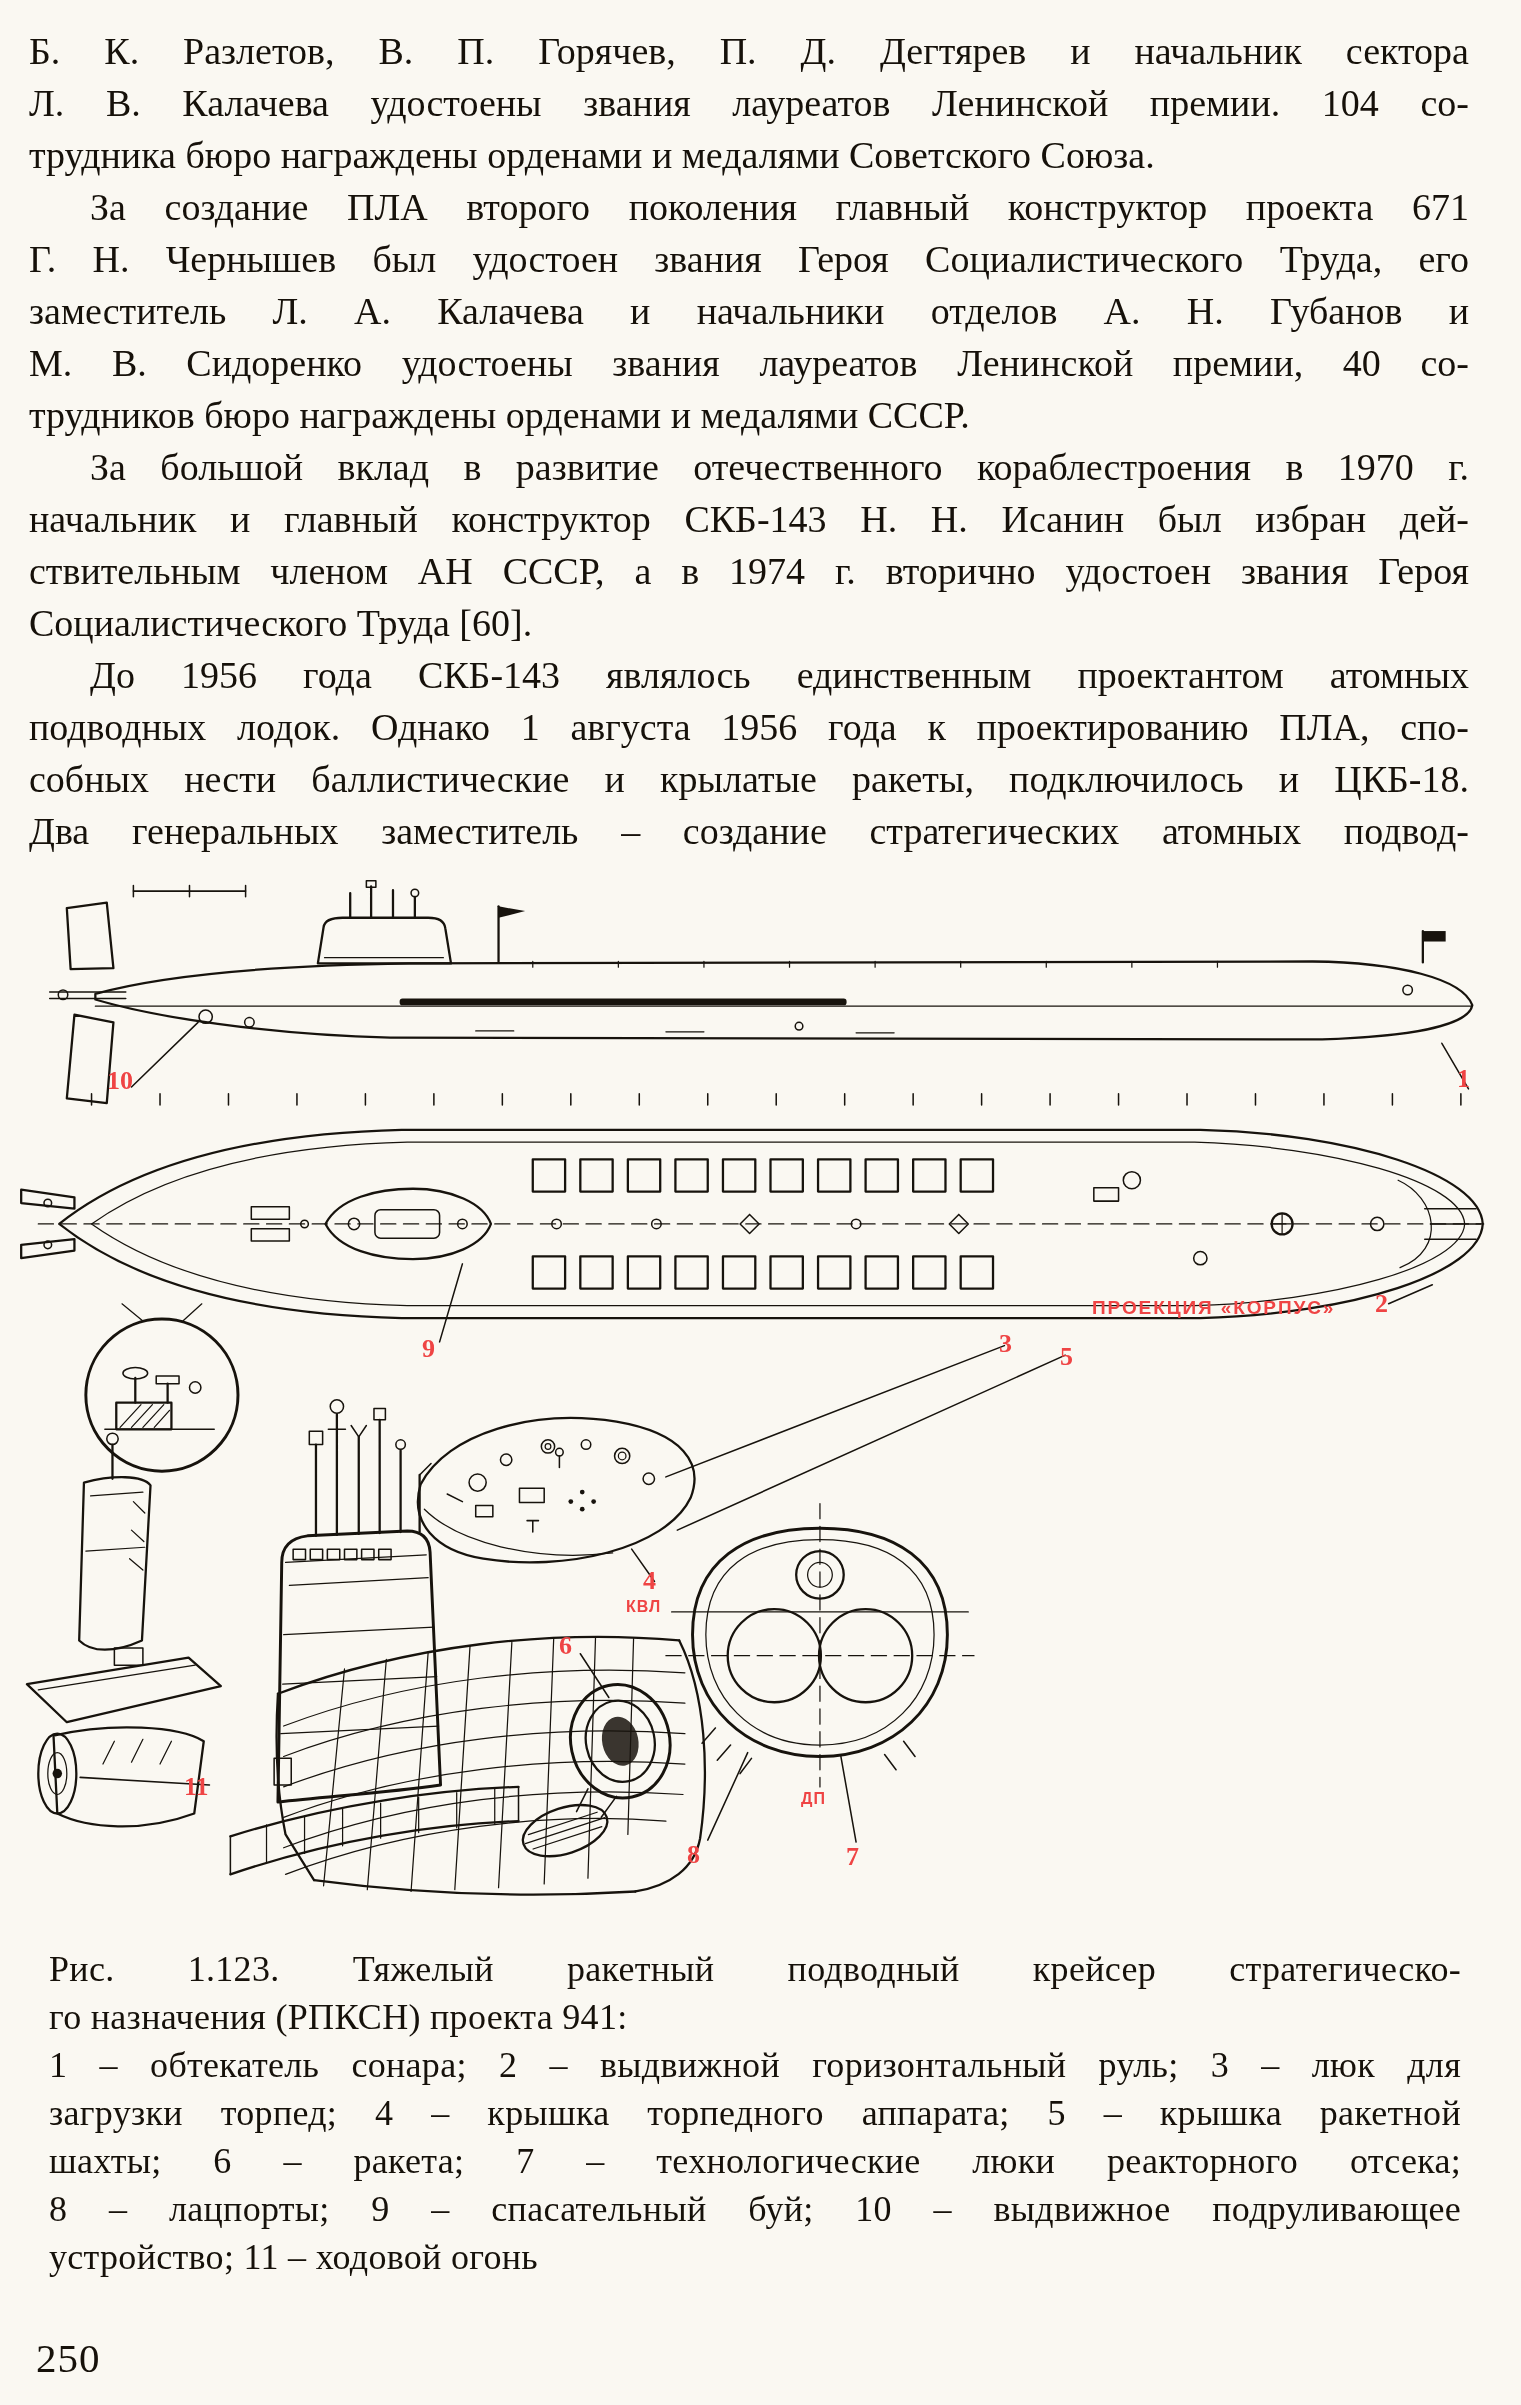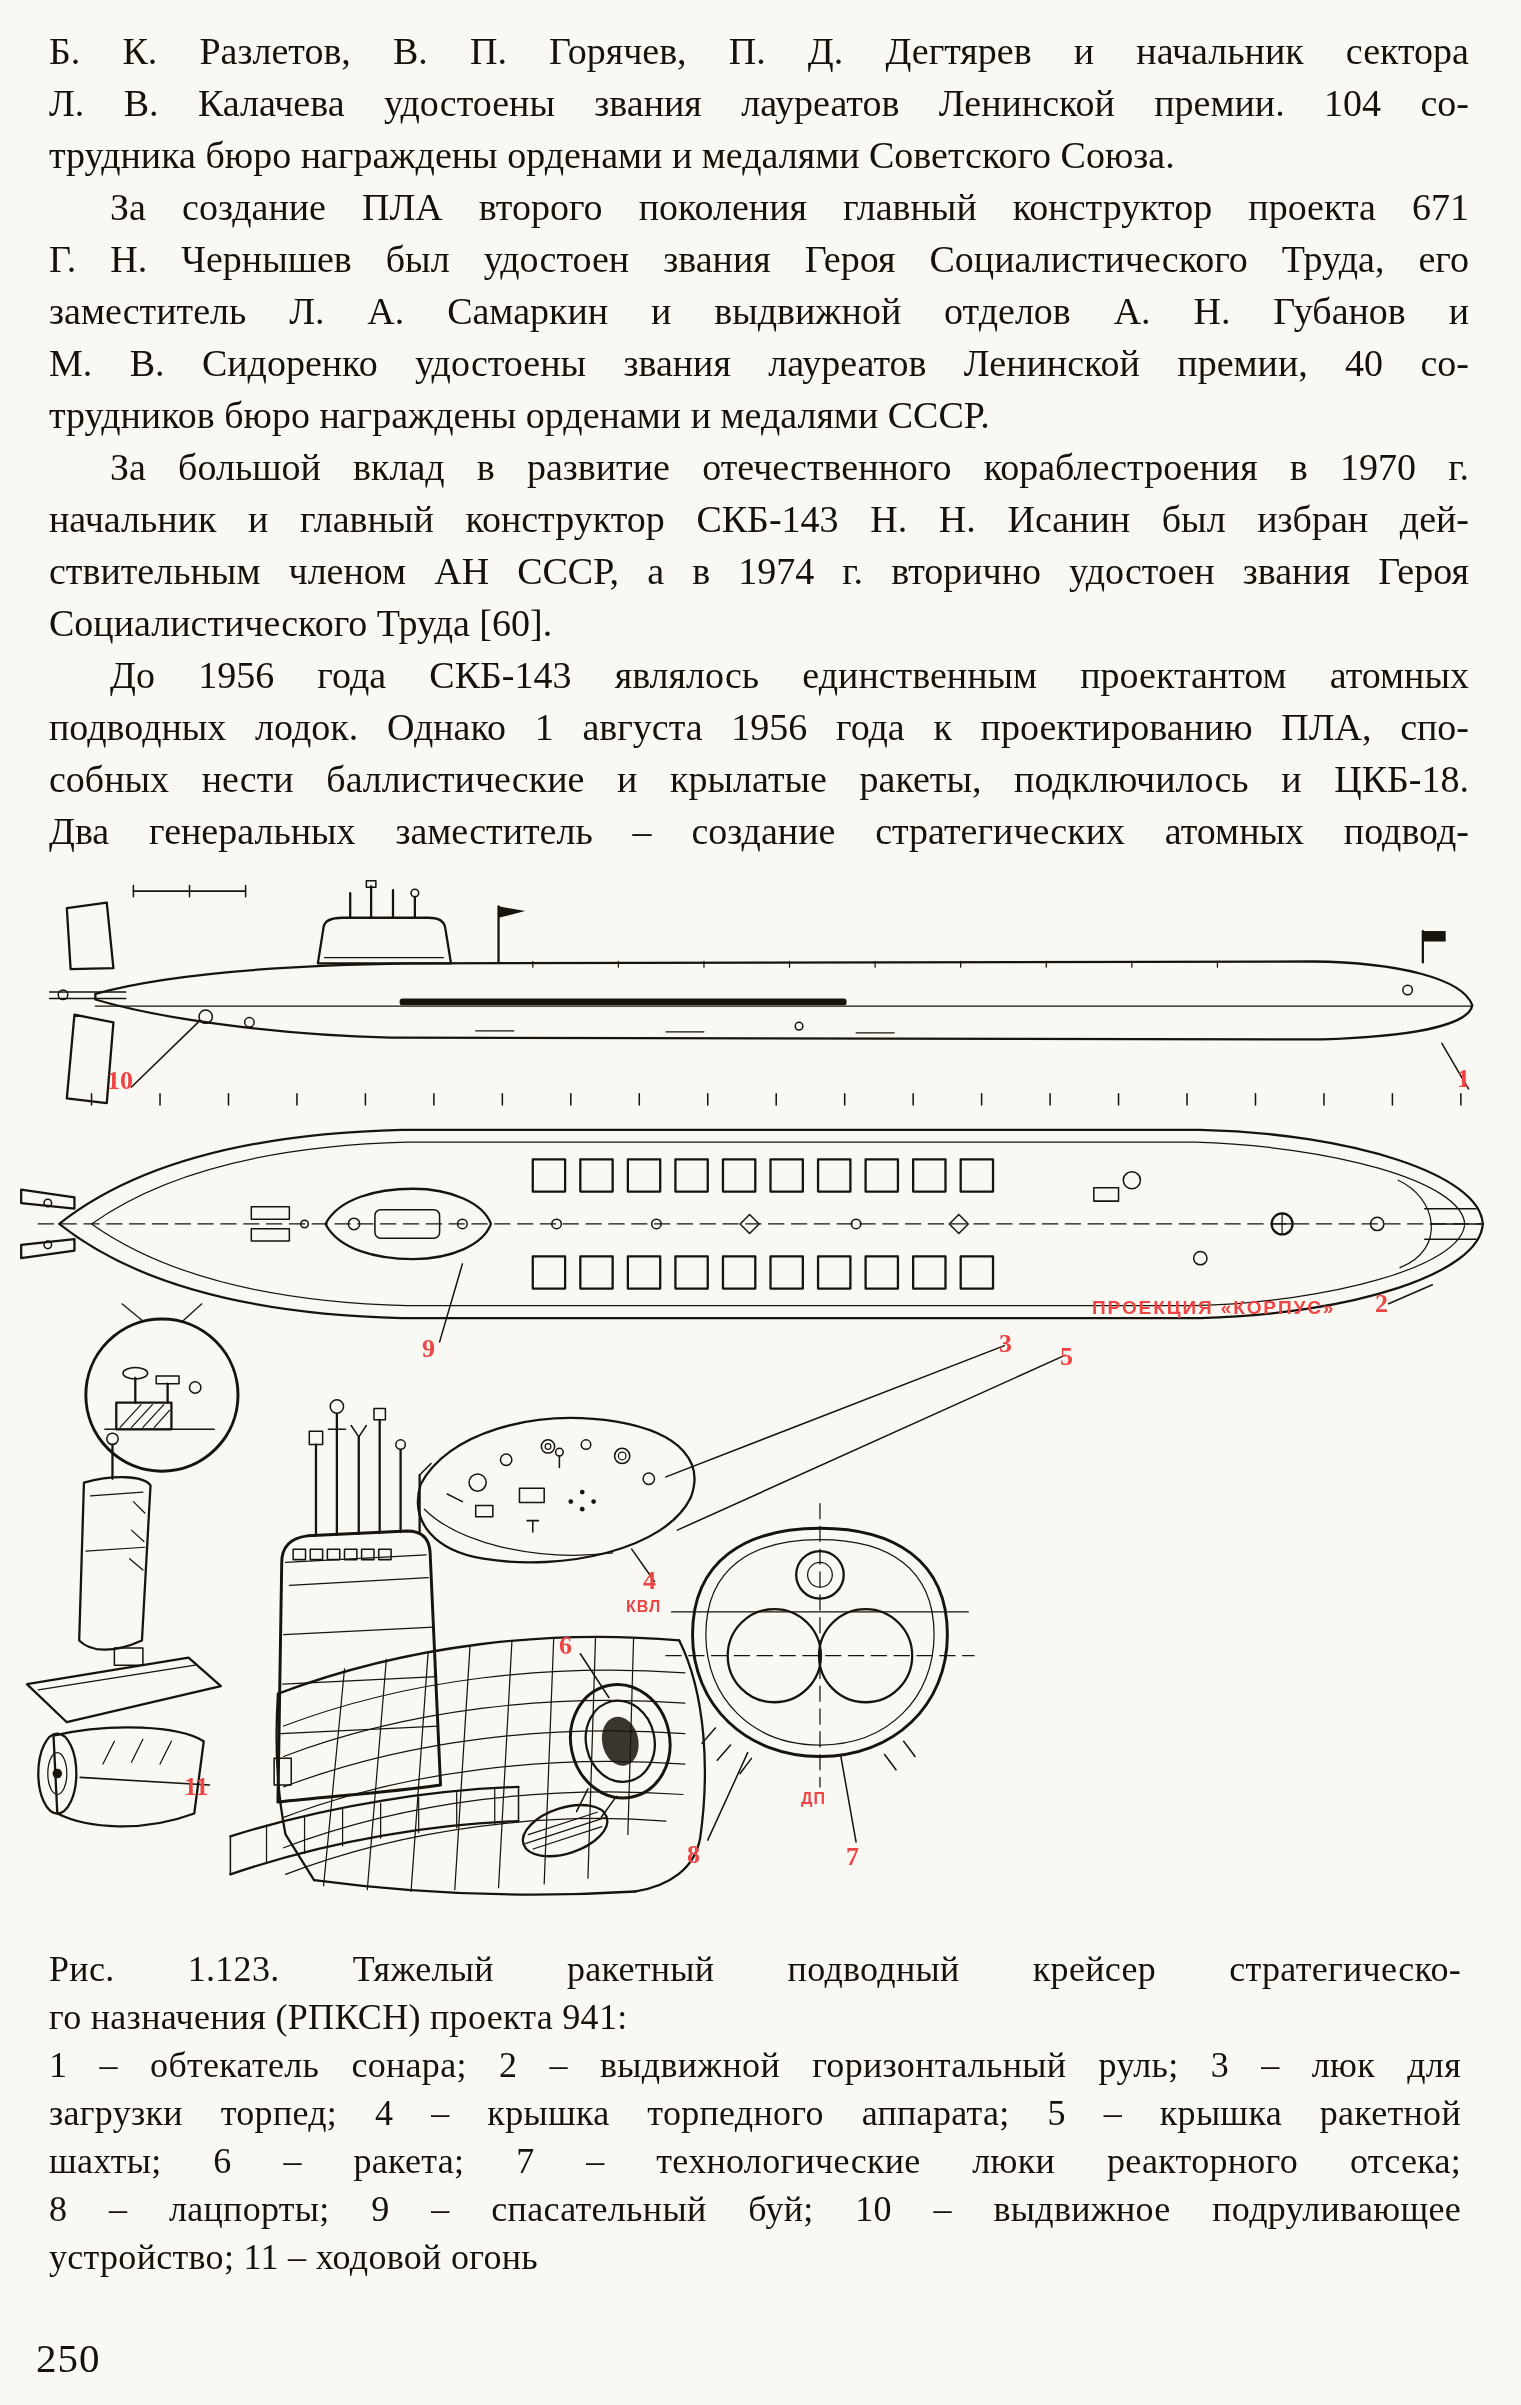--- a/index.html
+++ b/index.html
@@ -1,21 +1,21 @@
 <!DOCTYPE html>
 <html style="font-size:15px"><head>
 <meta charset="utf-8">
 <style>
   html,body{margin:0;padding:0}
   body{
     width:1522px;height:2405px;position:relative;overflow:hidden;
     background:#faf8f2;color:#16110a;
     font-family:"Liberation Serif",serif;
   }
-  .text-block{padding:25px 53px 0 49px}
+  .text-block{padding:25px 53px 0 29px}
   .line{
     font-size:38px;line-height:52px;
     text-align:justify;text-align-last:justify;
   }
   .line.end{text-align:right;text-align-last:left}
   .line.indent{text-indent:61px}
   .figure{position:relative;width:1522px;height:1027px;margin-top:17px}
   .figure svg{position:absolute;left:0;top:0}
   .fl{
     position:absolute;font-weight:bold;font-size:26px;
@@ -40,21 +40,21 @@
 </style>
 </head>
 <body>
 
 <div class="text-block">
   <div class="line">Б. К. Разлетов,  В. П. Горячев,  П. Д. Дегтярев  и  начальник  сектора</div>
   <div class="line">Л. В. Калачева удостоены звания лауреатов Ленинской премии. 104 со-</div>
   <div class="line end">трудника бюро награждены орденами и медалями Советского Союза.</div>
   <div class="line indent">За создание ПЛА второго поколения главный конструктор проекта 671</div>
   <div class="line">Г. Н. Чернышев был удостоен звания Героя Социалистического Труда, его</div>
-  <div class="line">заместитель Л. А. Самаркин и выдвижной отделов А. Н. Губанов и</div>
+  <div class="line">заместитель Л. А. Калачева и начальники отделов А. Н. Губанов и</div>
   <div class="line">М. В. Сидоренко удостоены звания лауреатов Ленинской премии, 40 со-</div>
   <div class="line end">трудников бюро награждены орденами и медалями СССР.</div>
   <div class="line indent">За большой вклад в развитие отечественного кораблестроения в 1970 г.</div>
   <div class="line">начальник и главный конструктор СКБ-143 Н. Н. Исанин был избран дей-</div>
   <div class="line">ствительным членом АН СССР, а в 1974 г. вторично удостоен звания Героя</div>
   <div class="line end">Социалистического Труда [60].</div>
   <div class="line indent">До 1956 года СКБ-143 являлось единственным проектантом атомных</div>
   <div class="line">подводных лодок. Однако 1 августа 1956 года к проектированию ПЛА, спо-</div>
   <div class="line">собных нести баллистические и крылатые ракеты, подключилось и ЦКБ-18.</div>
   <div class="line">Два генеральных заместитель – создание стратегических атомных подвод-</div>

